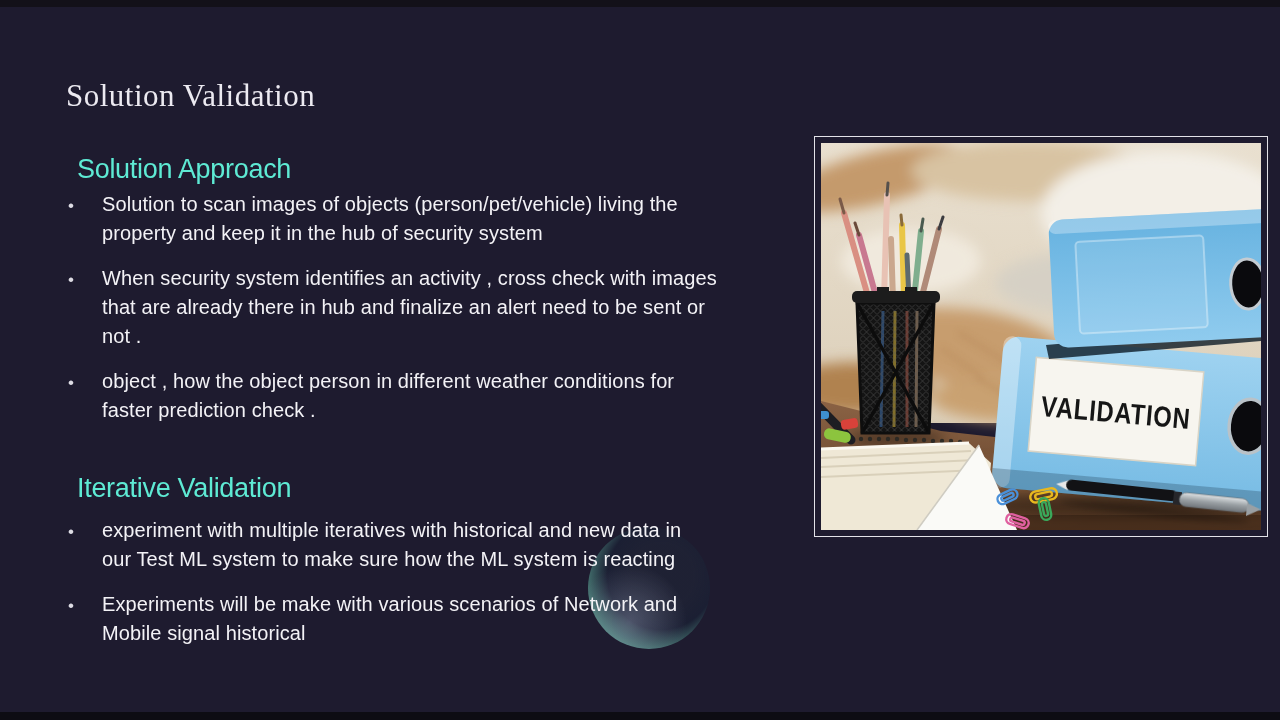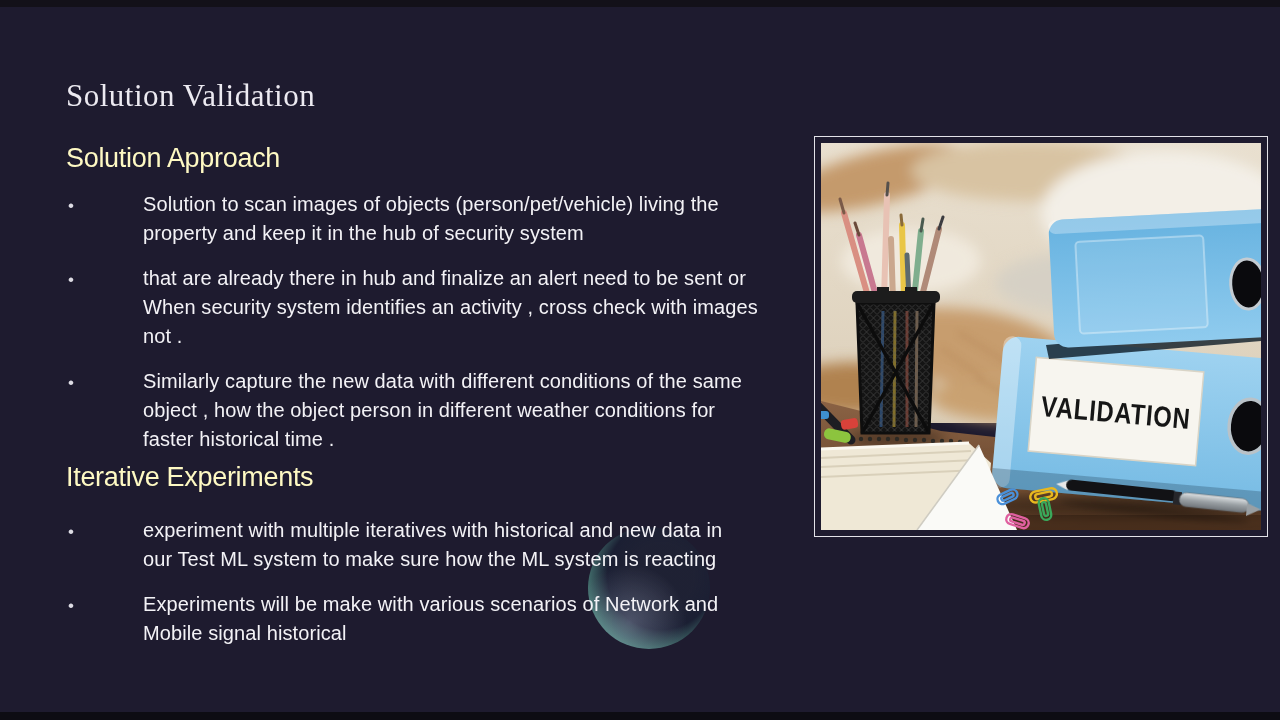--- a/index.html
+++ b/index.html
@@ -11,37 +11,37 @@
   .bar{position:absolute;left:0;width:1280px;}
   .bar.top{top:0;height:7px;background:#131119;}
   .bar.bottom{bottom:0;height:8px;background:#0d0c13;}
 
   .title{
     position:absolute;left:66px;top:78px;margin:0;
     font-family:"Liberation Serif",serif;font-weight:400;
     font-size:31px;color:#eceaf1;letter-spacing:.5px;
   }
   .heading{
-    position:absolute;left:66px;margin:0;
-    font-weight:400;font-size:27px;color:#fef9c3;letter-spacing:-.3px;
+    position:absolute;left:66px;margin:11px;
+    font-weight:400;font-size:27px;color:#5eead4;letter-spacing:-.3px;
   }
   .heading.h1pos{top:143px;}
   .heading.h2pos{top:462px;}
 
   .list{position:absolute;left:66px;width:720px;margin:0;padding:0;list-style:none;}
   .list.l1{top:190px;}
   .list.l2{top:516px;}
   .list li{
     position:relative;padding-left:36px;margin:0 0 16px 0;
     font-size:20px;line-height:29px;color:#f3f2f6;letter-spacing:.1px;
   }
   .list li .marker{
     position:absolute;left:2px;top:1px;font-size:17px;color:#dddce4;
   }
-  .bl{display:block;margin-left:41px;}
+  .bl{display:block;}
 
   .sphere{
     position:absolute;left:588px;top:527px;width:122px;height:122px;border-radius:50%;
     background:
       radial-gradient(circle at 34% 78%, rgba(160,170,195,.38), rgba(160,170,195,0) 46%),
       radial-gradient(circle at 60% 40%, rgba(35,50,65,.30) 30%, rgba(25,35,55,.55) 52%, rgba(115,215,185,.55) 76%, rgba(90,170,150,.18) 88%, rgba(0,0,0,0) 100%);
   }
 
   .photo-frame{
     position:absolute;left:814px;top:136px;
@@ -60,33 +60,32 @@
   <h2 class="heading h1pos">Solution Approach</h2>
 
   <ul class="list l1">
     <li>
       <span class="marker">•</span>
       <span class="bl">Solution to scan images of objects (person/pet/vehicle) living the</span>
       <span class="bl">property and keep it in the hub of security system</span>
     </li>
     <li>
       <span class="marker">•</span>
+      <span class="bl">When security system identifies an activity , cross check with images</span>
       <span class="bl">that are already there in hub and finalize an alert need to be sent or</span>
-      <span class="bl">When security system identifies an activity , cross check with images</span>
       <span class="bl">not .</span>
     </li>
     <li>
       <span class="marker">•</span>
-      <span class="bl">Similarly capture the new data with different conditions of the same</span>
       <span class="bl">object , how the object person in different weather conditions for</span>
-      <span class="bl">faster historical time .</span>
+      <span class="bl">faster prediction check .</span>
     </li>
   </ul>
 
-  <h2 class="heading h2pos">Iterative Experiments</h2>
+  <h2 class="heading h2pos">Iterative Validation</h2>
 
   <ul class="list l2">
     <li>
       <span class="marker">•</span>
       <span class="bl">experiment with multiple iteratives with historical and new data in</span>
       <span class="bl">our Test ML system to make sure how the ML system is reacting</span>
     </li>
     <li>
       <span class="marker">•</span>
       <span class="bl">Experiments will be make with various scenarios of Network and</span>

